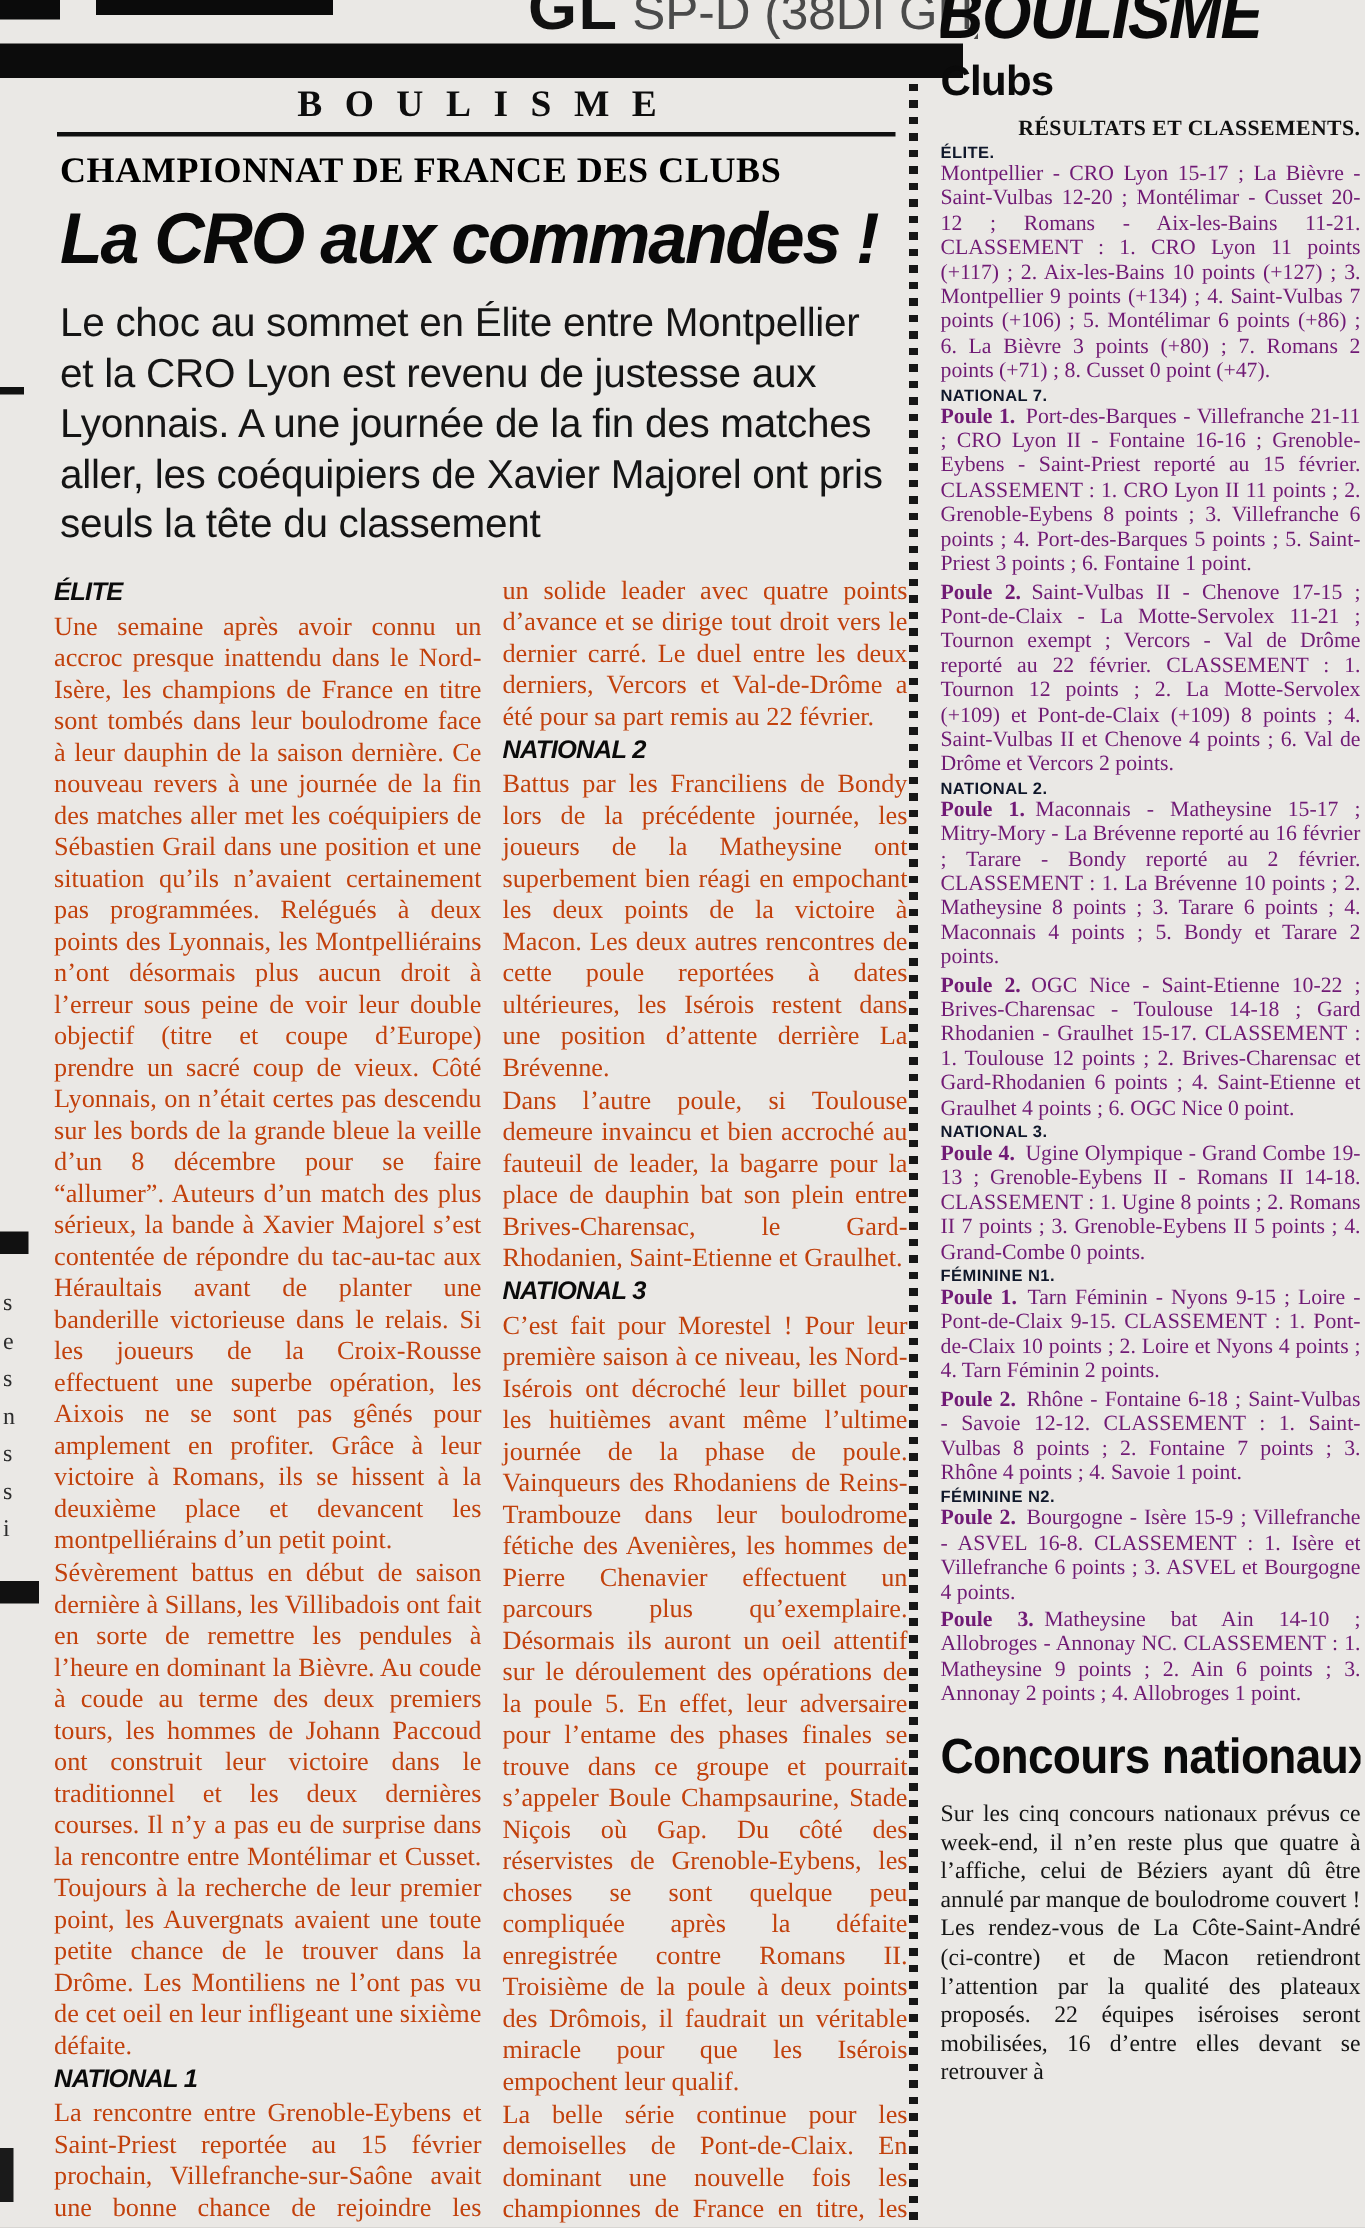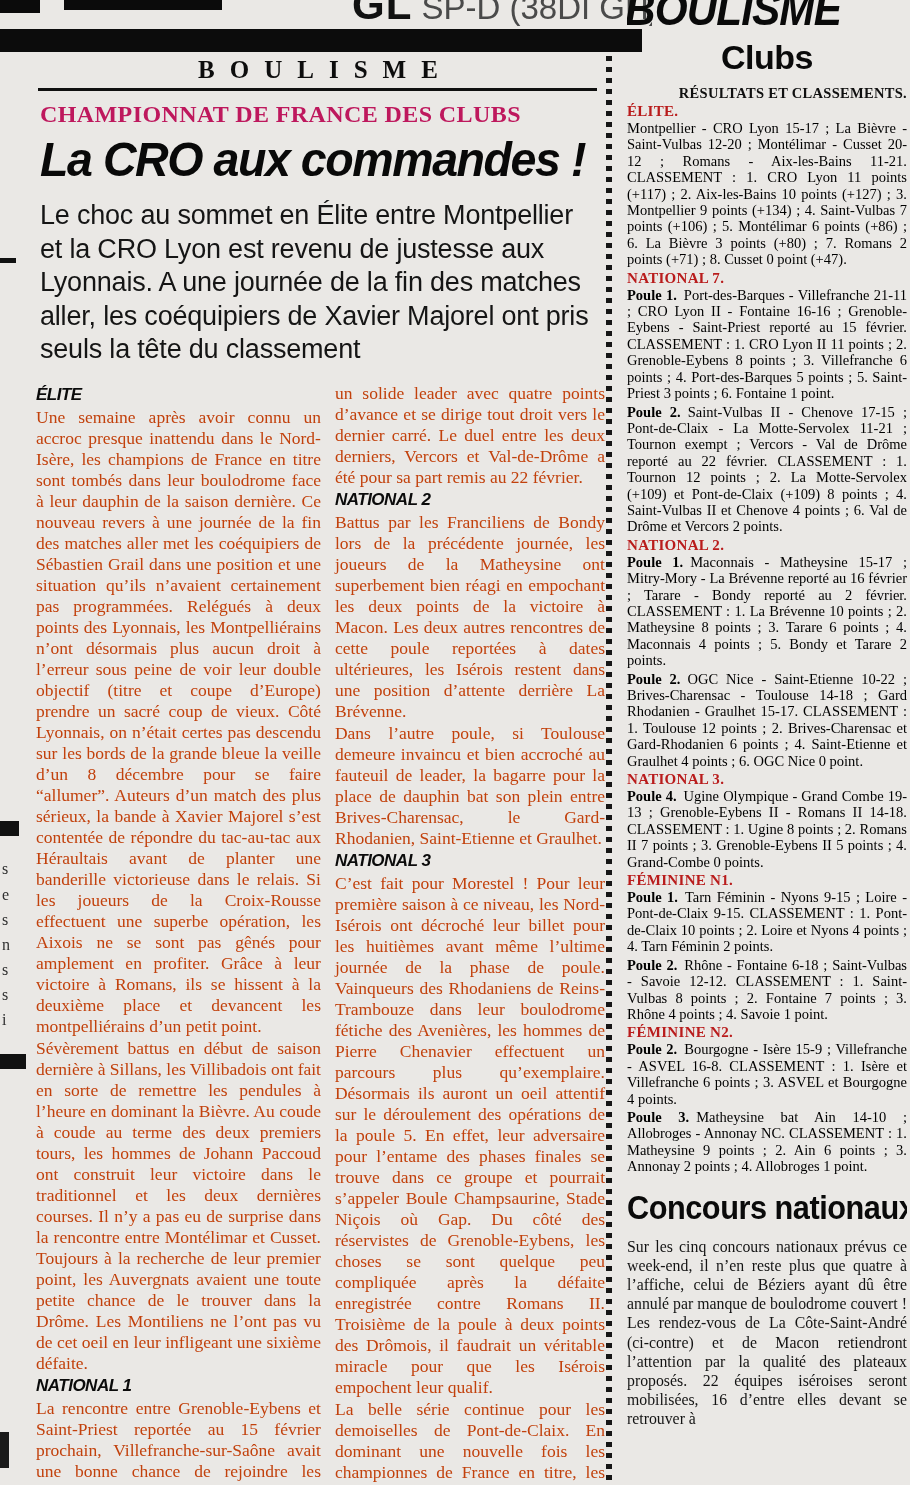--- a/index.html
+++ b/index.html
@@ -33,21 +33,21 @@
   .frag.f4{top:961px}.frag.f5{top:986px}.frag.f6{top:1011px}
   
   .main-article{position:absolute;left:32px;top:56px;width:573px;}
   .kicker{
     font-family:"Liberation Serif",serif;font-weight:700;font-size:25px;
     letter-spacing:15px;text-align:center;color:#0d0d0d;margin:0 0 4px 14px;
   }
   .kicker-rule{height:3px;background:#101010;margin:2px 8px 10px 6px;}
   .overline{
     font-family:"Liberation Serif",serif;font-weight:700;font-size:24px;
-    letter-spacing:.4px;margin:0 0 4px 8px;color:#be185d;white-space:nowrap;
+    letter-spacing:.4px;margin:0 0 4px 8px;color:#000000;white-space:nowrap;
   }
   .headline{
     font-family:"Liberation Sans",sans-serif;font-weight:700;font-style:italic;
     font-size:48px;letter-spacing:-1.5px;margin:2px 0 12px 8px;color:#090909;
     transform:scaleX(.97);transform-origin:left;white-space:nowrap;
   }
   .lead{
     font-family:"Liberation Sans",sans-serif;font-size:27px;line-height:33.5px;
     letter-spacing:-.2px;color:#151515;margin:0 0 16px 8px;width:560px;
   }
@@ -62,34 +62,34 @@
     font-size:17.5px;line-height:21px;text-align:justify;margin:0 0 1px 0;color:#c2410c;
   }
   
   .sidebar{position:absolute;left:627px;top:0;width:280px;height:1485px;overflow:hidden;}
   .masthead{
     font-family:"Liberation Sans",sans-serif;font-weight:700;font-style:italic;
     font-size:46px;letter-spacing:-1px;color:#0a0a0a;margin:-18px 0 0 -2px;
     transform:scaleX(.92);transform-origin:left;white-space:nowrap;
   }
   .sb-title{
-    font-family:"Liberation Sans",sans-serif;font-weight:700;font-size:34px;
-    letter-spacing:-.5px;color:#0a0a0a;margin:2px 0 8px 0;text-align:center;
+    font-family:"Liberation Sans",sans-serif;font-weight:700;font-size:28px;
+    letter-spacing:-.5px;color:#0a0a0a;margin:2px 0 8px 0;
   }
   .sb-subhead{
     font-family:"Liberation Serif",serif;font-weight:700;font-size:14.5px;
     letter-spacing:.3px;margin:0;color:#101010;text-align:right;
   }
   .agate-h{
-    font-family:Liberation Serif, serif;font-weight:700;font-size:15px;
-    margin:1px 0 0 0;color:#b91c1c;letter-spacing:.3px;
+    font-family:Liberation Sans, sans-serif;font-weight:700;font-size:11px;
+    margin:1px 0 0 0;color:#0f172a;letter-spacing:.3px;
   }
   .agate{
     font-family:"Liberation Serif",serif;font-size:14.5px;line-height:16.4px;
-    text-align:justify;margin:0 0 2px 0;color:#000000;
+    text-align:justify;margin:0 0 2px 0;color:#701a75;
   }
   .agate b{margin-right:7px;}
   .concours-title{
     font-family:"Liberation Sans",sans-serif;font-weight:700;font-size:33px;
     letter-spacing:-.5px;color:#0a0a0a;margin:14px 0 10px 0;
     transform:scaleX(.93);transform-origin:left;white-space:nowrap;
   }
   .concours-body{
     font-family:"Liberation Serif",serif;font-size:15.8px;line-height:19.2px;
     text-align:justify;margin:0;color:#141414;

